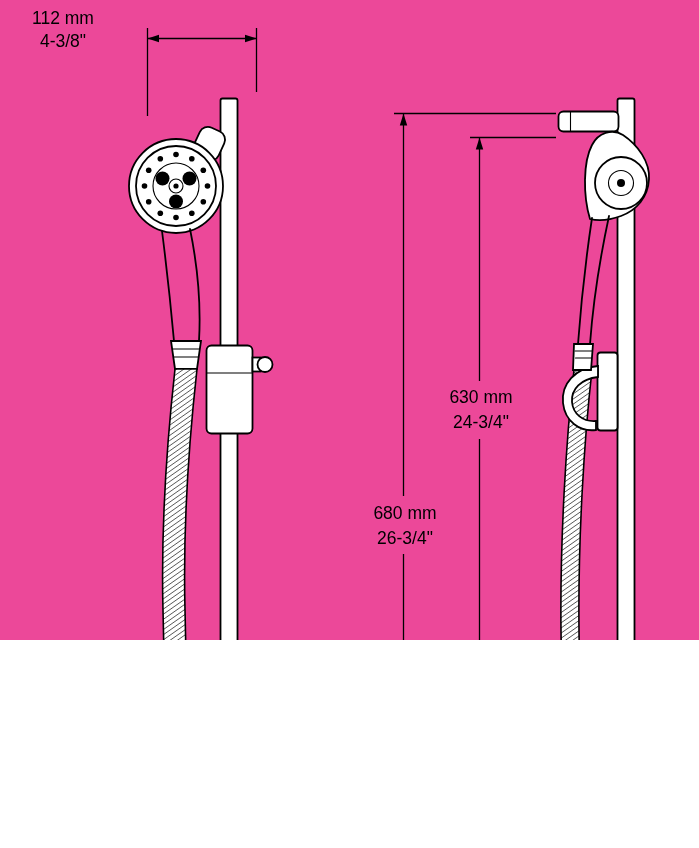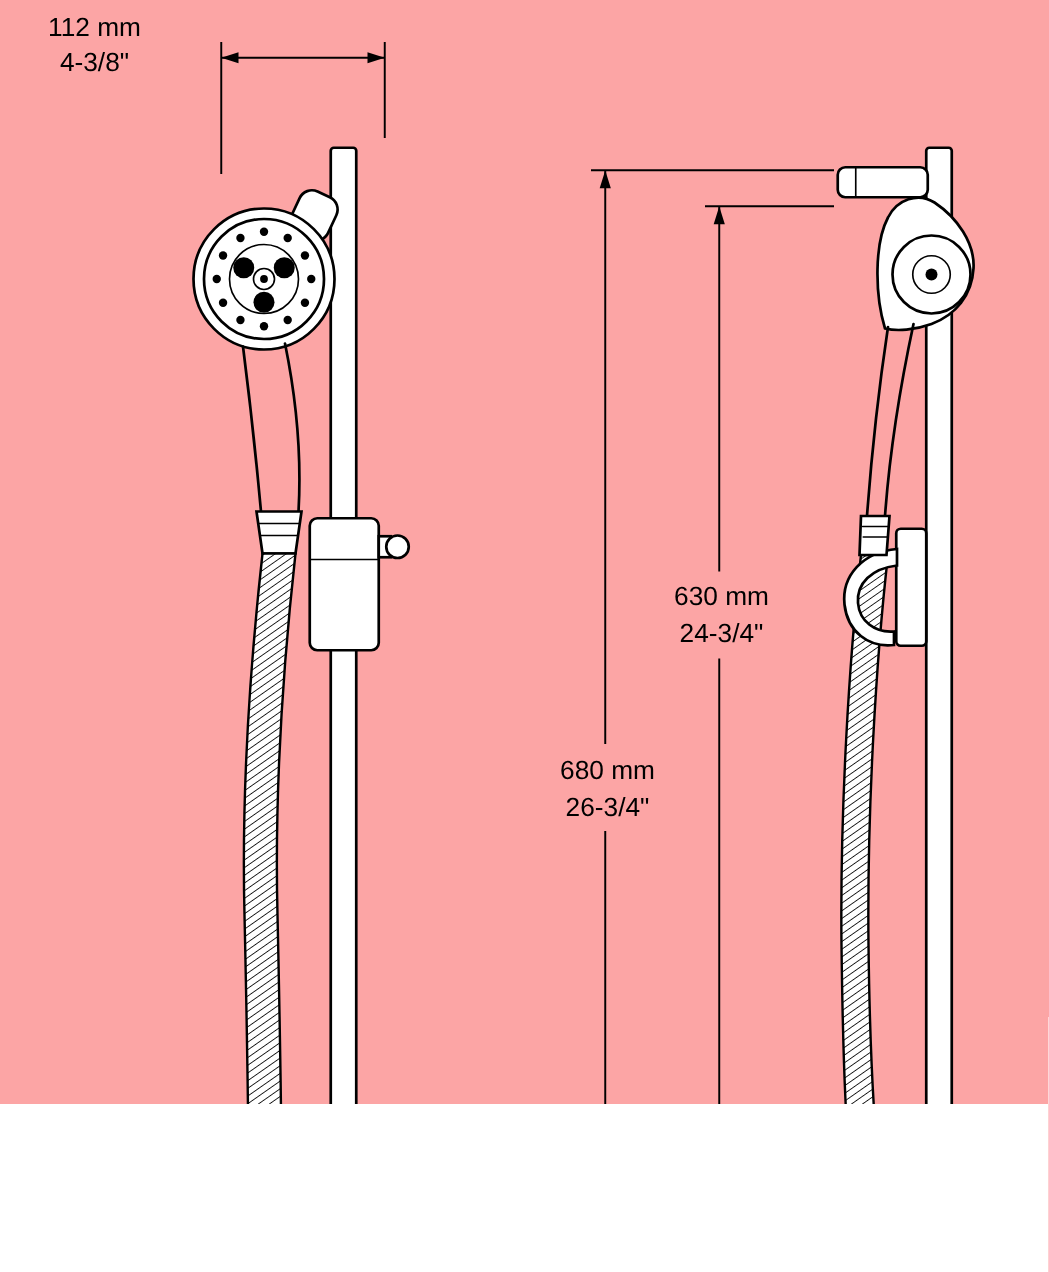--- a/index.html
+++ b/index.html
@@ -1,16 +1,16 @@
 <!DOCTYPE html>
 <html><head>
 <meta charset="utf-8">
 <style>
   html,body{margin:0;padding:0;background:#fff;}
-  .canvas{position:relative;width:699px;height:736px;background:#fca5a5;overflow:hidden;}
+  .canvas{position:relative;width:699px;height:640px;background:#ec4899;overflow:hidden;}
   .outline{fill:#fff;stroke:#000;stroke-width:1.8;}
   .line{fill:none;stroke:#000;stroke-width:1.8;stroke-linecap:round;}
   .thin{stroke-width:1.1;}
   .dim{fill:none;stroke:#000;stroke-width:1.3;}
   .fillb{fill:#000;stroke:none;}
   .dimtext{font-family:"Liberation Sans","DejaVu Sans",sans-serif;font-size:17.5px;fill:#000;text-anchor:middle;}
 </style>
 </head>
 <body>
 

